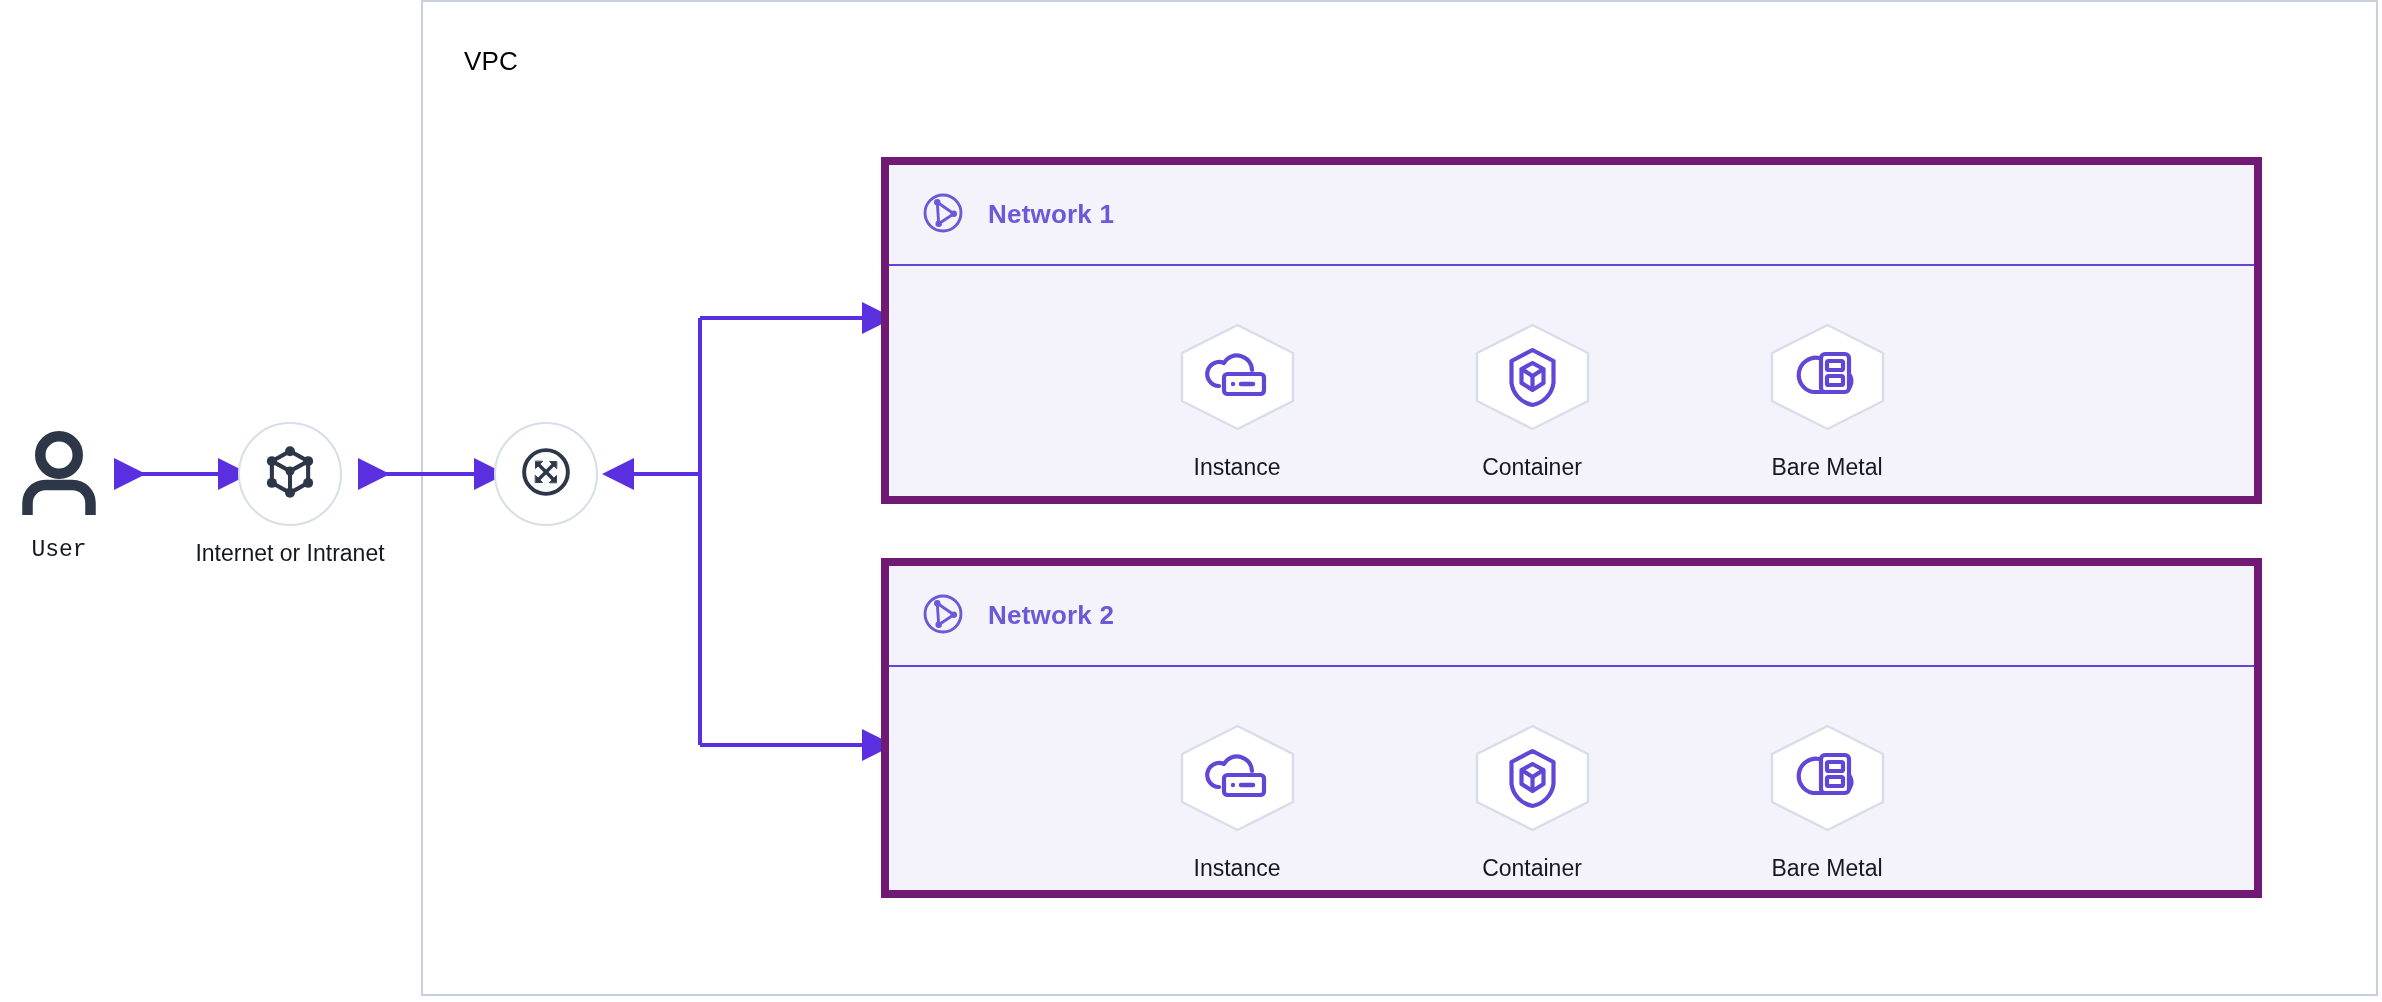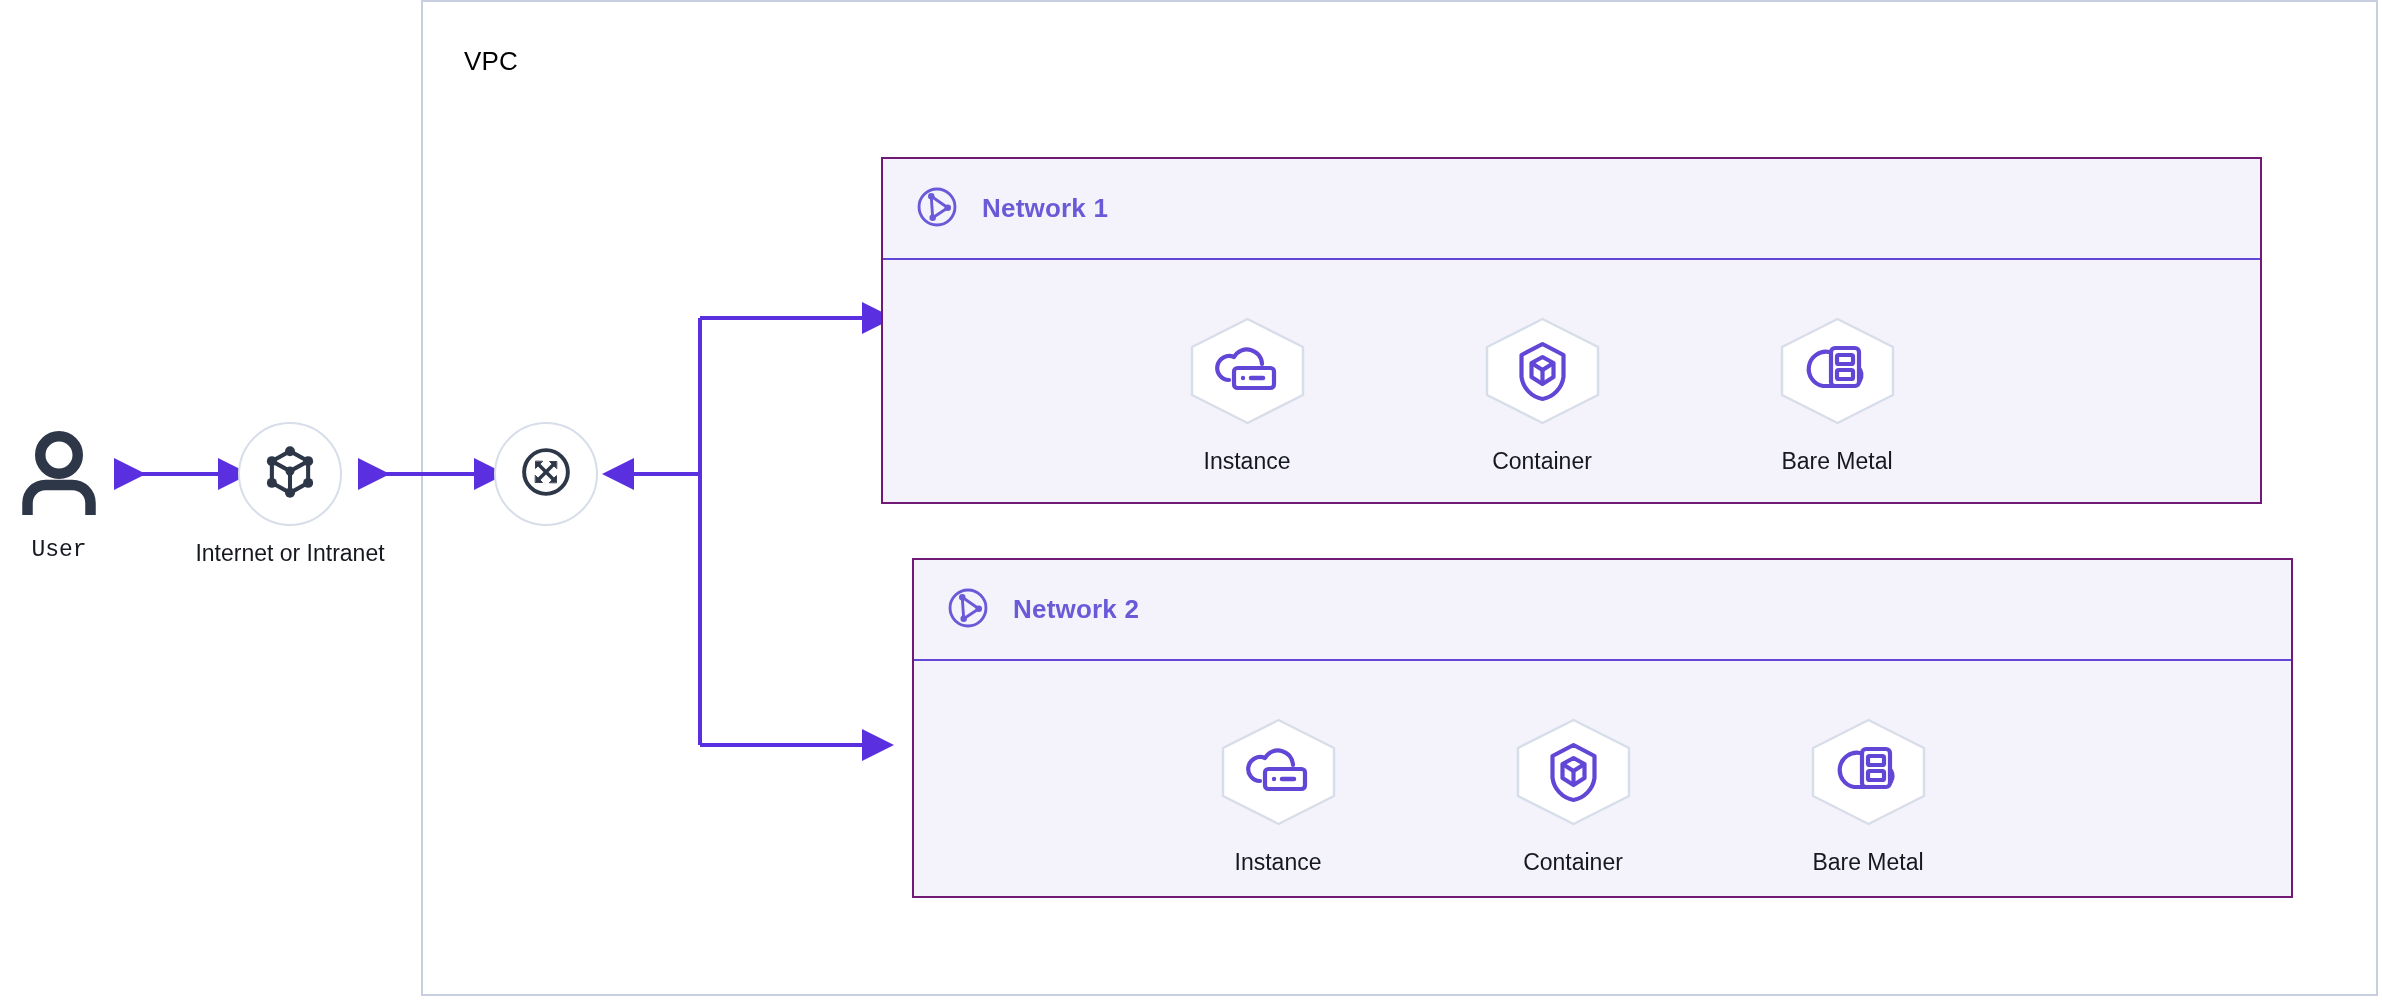--- a/index.html
+++ b/index.html
@@ -83,25 +83,25 @@
     top: 0;
     width: 2382px;
     height: 1002px;
     pointer-events: none;
   }
 
   
   .network-box {
     position: absolute;
     box-sizing: border-box;
-    border: 2px solid #701a75;
+    border: 8px solid #701a75;
     background: #f4f3fb;
   }
   #network-1 { left: 881px; top: 157px; width: 1381px; height: 347px; }
-  #network-2 { left: 912px; top: 558px; width: 1381px; height: 340px; }
+  #network-2 { left: 881px; top: 558px; width: 1381px; height: 340px; }
 
   .network-header {
     height: 101px;
     border-bottom: 2px solid #6246d6;
     display: flex;
     align-items: center;
     padding-left: 31px;
     box-sizing: border-box;
   }
   .network-title {
@@ -109,21 +109,20 @@
     font-weight: bold;
     color: #6a5ad8;
     margin-left: 22px;
     letter-spacing: 0.2px;
   }
   .network-body {
     display: flex;
     align-items: flex-start;
     padding-top: 56px;
     box-sizing: border-box;
-    padding-left: 16px;
   }
   .resource {
     width: 210px;
     text-align: center;
   }
   #network-1 .network-body .resource:nth-child(1),
   #network-2 .network-body .resource:nth-child(1) { margin-left: 243px; }
   #network-1 .network-body .resource:nth-child(2),
   #network-2 .network-body .resource:nth-child(2) { margin-left: 85px; }
   #network-1 .network-body .resource:nth-child(3),

